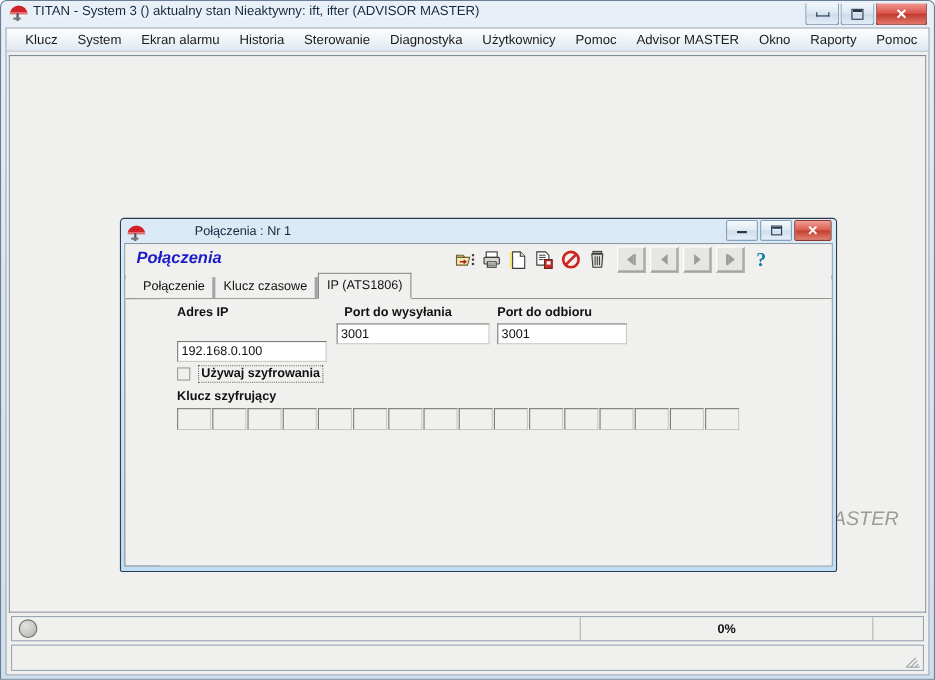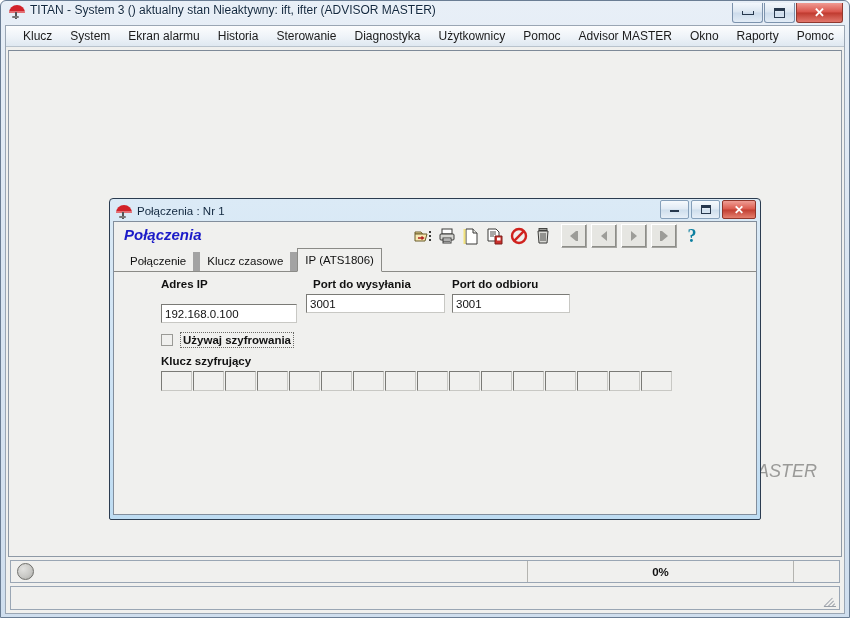--- a/index.html
+++ b/index.html
@@ -138,20 +138,21 @@
     border: 1px solid #2b3c50;
     border-radius: 4px 4px 2px 2px;
     padding: 2px 3px 4px 3px;
   }
   #dlg-title-bar {
     height: 20px;
     display: flex;
     align-items: center;
     position: relative;
     padding-left: 3px;
+    gap: 40px;
   }
   #dlg-title-text {
     font-size: 11.5px;
     color: #12283f;
     white-space: nowrap;
   }
   #dlg-win-buttons {
     position: absolute;
     right: 1px; top: -1px;
     display: flex;
@@ -239,21 +240,21 @@
     background: #f0f0ee;
     display: flex;
     align-items: flex-end;
     padding-left: 9px;
     box-sizing: border-box;
   }
   .tab {
     font-size: 11.5px;
     color: #111;
     padding: 2px 7px 3px 7px;
-    border-right: 7px solid #a3a3a3;
+    border-right: 3px solid #a3a3a3;
     background: #f0f0ee;
     line-height: 14px;
     cursor: default;
     white-space: nowrap;
   }
   .tab.active {
     padding: 4px 7px 4px 7px;
     background: #f0f0ee;
     border: 1px solid #8b8b87;
     border-bottom: 1px solid #f0f0ee;
@@ -566,21 +567,21 @@
 
           <div id="tabs">
             <div class="tab">Połączenie</div>
             <div class="tab">Klucz czasowe</div>
             <div class="tab active">IP (ATS1806)</div>
           </div>
 
           <div id="tab-page">
 
             <div class="fld-label" style="left:16px; top:6px;">Adres IP</div>
-            <div class="txtbox" style="left:16px; top:32px; width:136px;">192.168.0.100</div>
+            <div class="txtbox" style="left:16px; top:38px; width:136px;">192.168.0.100</div>
 
             <div class="fld-label" style="left:168px; top:6px;">Port do wysyłania</div>
             <div class="txtbox" style="left:161px; top:22px; width:139px;">3001</div>
 
             <div class="fld-label" style="left:307px; top:6px;">Port do odbioru</div>
             <div class="txtbox" style="left:307px; top:22px; width:118px;">3001</div>
 
             <div id="chk-row">
               <span class="checkbox"></span>
               <span id="chk-label">Używaj szyfrowania</span>

